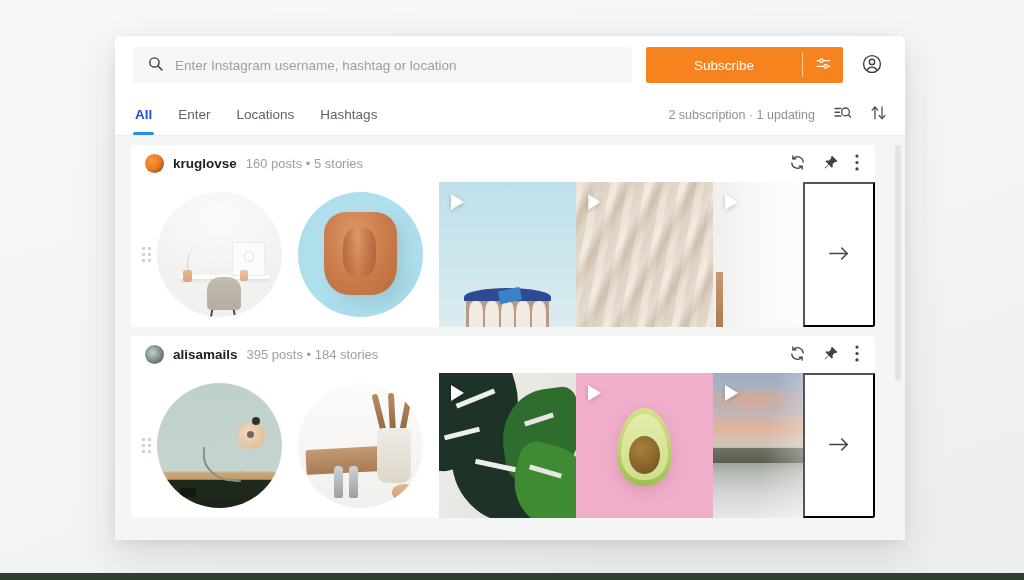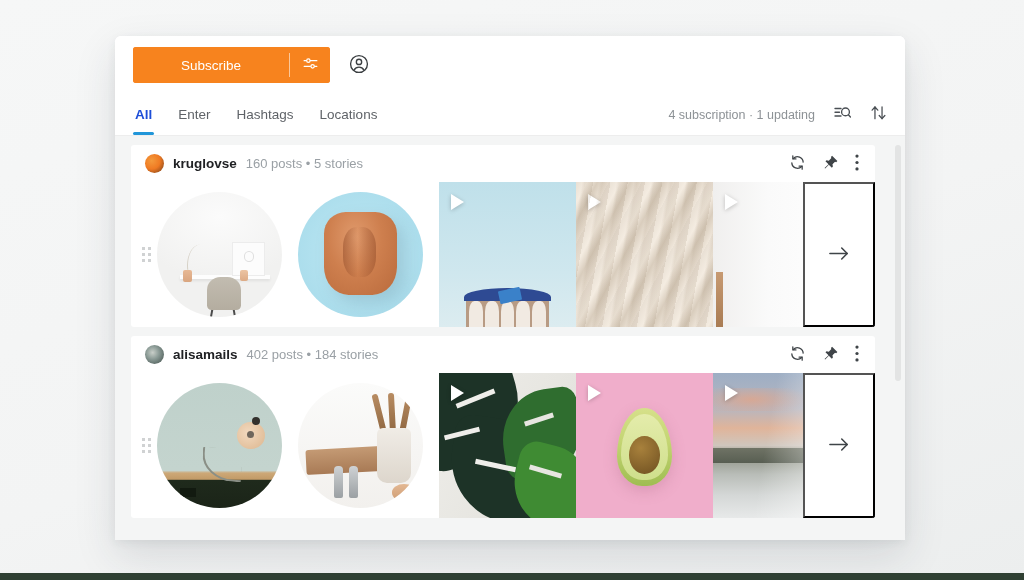--- a/index.html
+++ b/index.html
@@ -350,20 +350,29 @@
   }
   .beach-land{position:absolute;left:0;right:0;top:52%;height:10%;
     background:linear-gradient(180deg,#6f7365,#585e52);}
 </style>
 </head>
 <body>
 
 <div class="window">
 
   <div class="topbar">
+    <div class="search-wrap">
+      <span>
+        <svg width="17" height="17" viewBox="0 0 24 24" fill="none" stroke="#3c4043" stroke-width="2" stroke-linecap="round">
+          <circle cx="10.5" cy="10.5" r="6.5"></circle>
+            <line x1="15.5" y1="15.5" x2="21" y2="21"></line>
+        </svg>
+      </span>
+      <input class="search-input" type="text" placeholder="Enter Instagram username, hashtag or location" style="">
+    </div>
 
     <div class="subscribe-group">
       <button class="subscribe-btn">Subscribe</button>
       <div class="subscribe-sep"></div>
       <button class="subscribe-opts">
         <span>
           <svg width="17" height="17" viewBox="0 0 24 24" fill="none" stroke="#fff" stroke-width="1.7" stroke-linecap="round">
             <line x1="3" y1="8" x2="21" y2="8"></line>
               <circle cx="9" cy="8" r="2.4" fill="#f7831e"></circle>
             <line x1="3" y1="16" x2="21" y2="16"></line>
@@ -381,25 +390,25 @@
           <path d="M6.6 18.6a6.2 6.2 0 0 1 10.8 0" stroke-linecap="round"></path>
         </svg>
       </span>
     </button>
   </div>
 
   <div class="tabsrow">
     <div class="tabs">
       <button class="tab active">All</button>
       <button class="tab">Enter</button>
+      <button class="tab">Locations</button>
       <button class="tab">Hashtags</button>
-      <button class="tab">Locations</button>
     </div>
     <div class="tabs-right">
-      <span class="status-text">4 subscription · 1 updating</span>
+      <span class="status-text">2 subscription · 1 updating</span>
       <button class="icon-btn">
         <span>
           <svg width="19" height="18" viewBox="0 0 24 24" fill="none" stroke="#4a4f54" stroke-width="1.8" stroke-linecap="round">
             <line x1="2" y1="6" x2="10" y2="6"></line>
               <line x1="2" y1="11" x2="8" y2="11"></line>
               <line x1="2" y1="16" x2="10" y2="16"></line>
             <circle cx="16" cy="10.5" r="5.2"></circle>
               <line x1="19.8" y1="14.4" x2="22.6" y2="17.4"></line>
           </svg>
         </span>
@@ -504,21 +513,21 @@
               </svg>
             </span>
           </button>
         </div>
       </div>
 
       <div class="card">
         <div class="card-header">
           <div class="avatar av-alisamails"></div>
           <span class="uname">alisamails</span>
-          <span class="ustats">402 posts  •  184 stories</span>
+          <span class="ustats">395 posts  •  184 stories</span>
           <div class="card-actions">
             <button class="icon-btn">
               <span>
                 <svg width="17" height="17" viewBox="0 0 24 24" fill="none" stroke="#3f4448" stroke-width="1.8" stroke-linecap="round">
                   <path d="M20 11.5A8 8 0 0 0 6.2 6.3"></path>
                     <polyline points="5.4,2.6 5.4,7 9.8,7"></polyline>
                   <path d="M4 12.5A8 8 0 0 0 17.8 17.7"></path>
                     <polyline points="18.6,21.4 18.6,17 14.2,17"></polyline>
                 </svg>
               </span>

